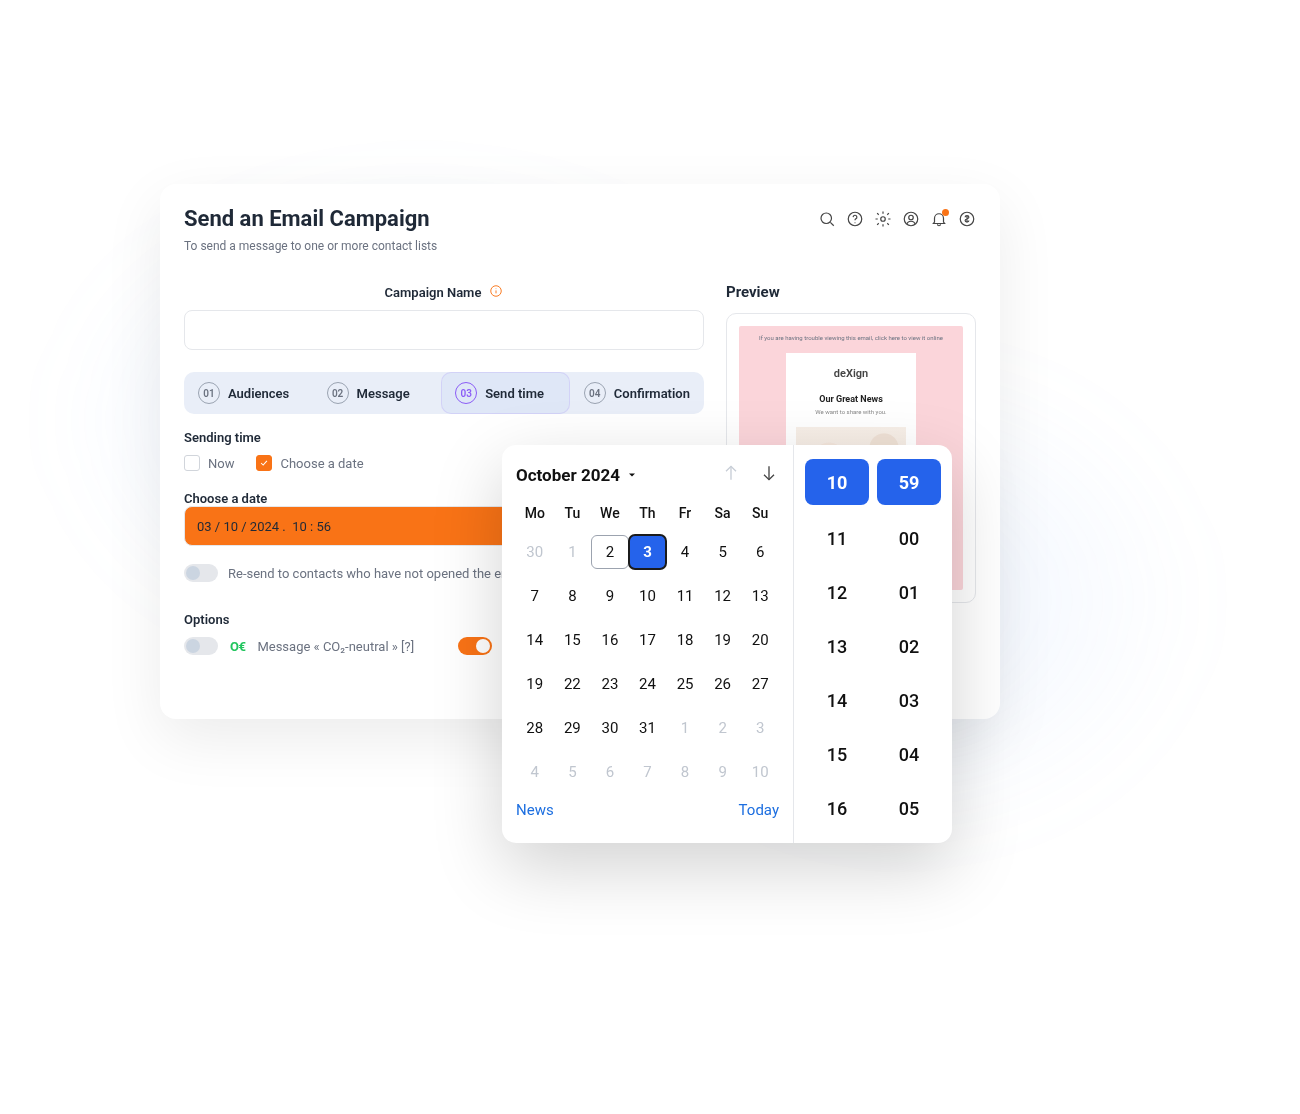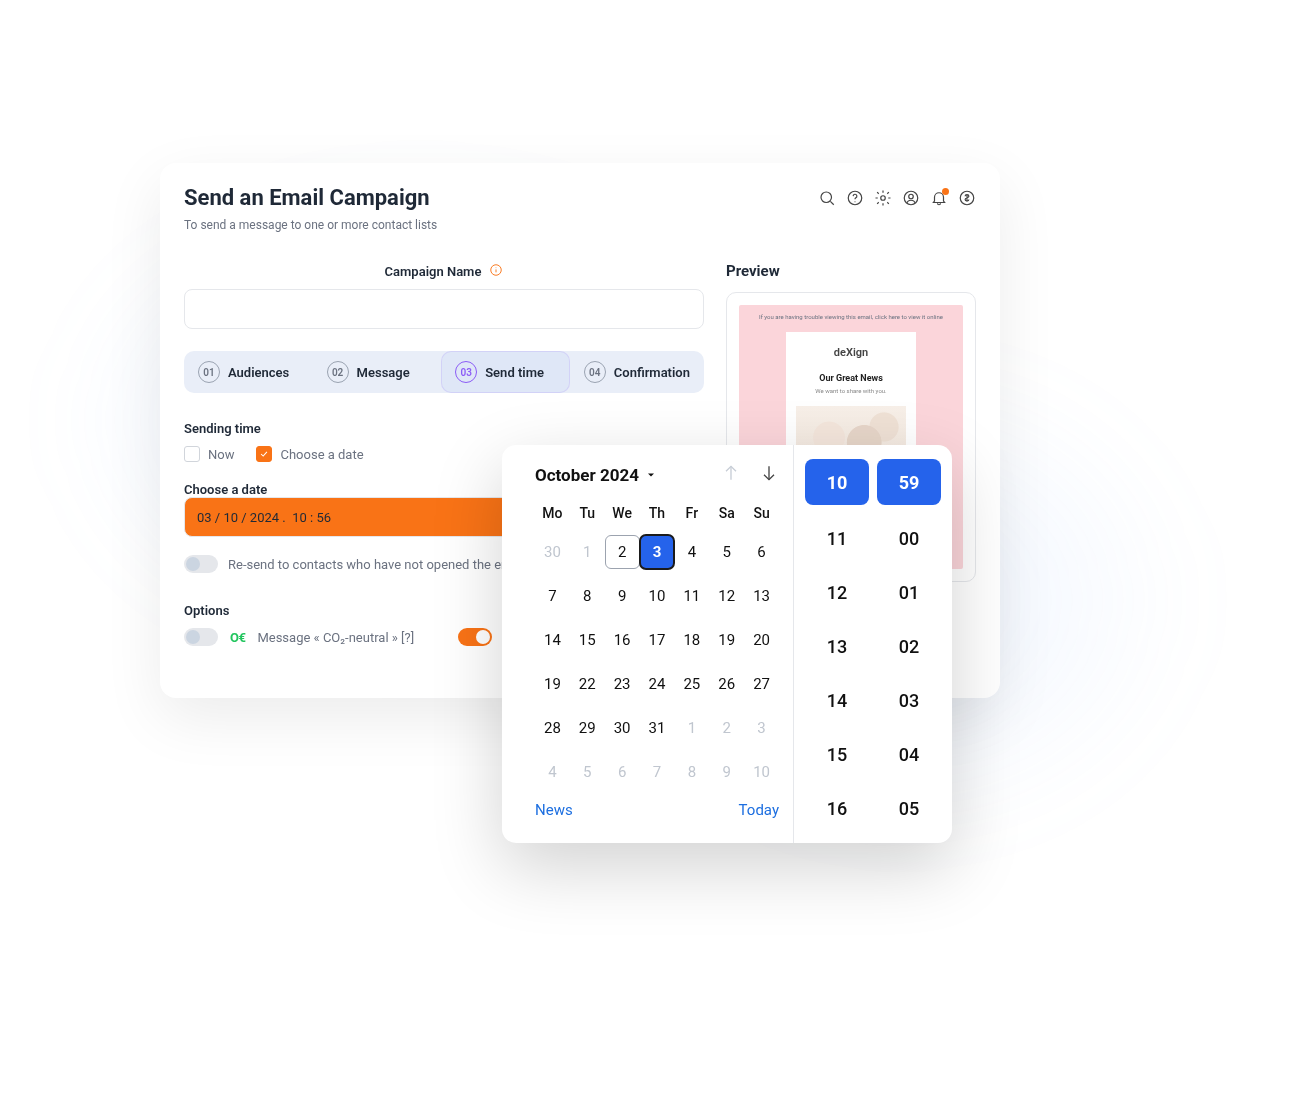--- a/index.html
+++ b/index.html
@@ -10,39 +10,39 @@
     --orange: #f97316;
     --purple: #8b5cf6;
     --blue: #2563eb;
     --pink-bg: #fbd5da;
     --step-bg: #e9eef8;
     --step-active-bg: #dfe7f7;
   }
   * { box-sizing: border-box; font-family: -apple-system, BlinkMacSystemFont, "Segoe UI", Roboto, Helvetica, Arial, sans-serif; }
   body { margin:0; background:#fff; width:1300px; height:1114px; position:relative; overflow:hidden; }
   .bg-glow { position:absolute; inset:0; background: radial-gradient(ellipse 600px 400px at 420px 420px, rgba(120,170,255,0.18), transparent 60%), radial-gradient(ellipse 500px 400px at 900px 600px, rgba(120,170,255,0.12), transparent 60%); filter: blur(40px); pointer-events:none; }
-  .card { position:absolute; left:160px; top:163px; width:840px; height:535px; background:#fff; border-radius:16px; box-shadow:0 20px 60px rgba(0,0,0,0.08); padding:22px 24px 30px 24px; }
+  .card { position:absolute; left:160px; top:184px; width:840px; height:535px; background:#fff; border-radius:16px; box-shadow:0 20px 60px rgba(0,0,0,0.08); padding:22px 24px 30px 24px; }
   .card-header { display:flex; justify-content:space-between; align-items:flex-start; }
   .title { font-size:22px; font-weight:700; color:var(--text-dark); }
   .subtitle { font-size:12px; color:var(--text-mid); margin-top:8px; }
   .header-icons { display:flex; gap:10px; align-items:center; margin-top:4px; }
   .header-icons svg { width:18px; height:18px; stroke:#444; fill:none; stroke-width:1.6; }
   .main-row { display:flex; gap:22px; margin-top:30px; }
   .left-col { flex:1; }
   .right-col { width:250px; }
   .field-label { font-size:13px; font-weight:600; color:var(--text-dark); }
   .label-row { display:flex; align-items:center; gap:8px;justify-content:center; }
   .label-row svg { width:14px; height:14px; stroke:var(--orange); fill:none; stroke-width:1.6; }
   .text-input { display:block; width:100%; height:40px; margin-top:8px; border:1px solid var(--border); border-radius:8px; padding:0 12px; font-size:14px; background:#fff; }
   .steps { display:flex; margin-top:22px; background:var(--step-bg); border-radius:10px; overflow:hidden; height:42px; }
   .step { flex:1; display:flex; align-items:center; gap:8px; padding:0 14px; font-size:13px; font-weight:600; color:var(--text-dark); cursor:pointer; }
   .step.active { background:var(--step-active-bg); border-radius:10px; box-shadow: inset 0 0 0 1px rgba(139,92,246,0.15); }
   .step-num { width:22px; height:22px; border-radius:50%; border:1.8px solid #9aa3b1; display:flex; align-items:center; justify-content:center; font-size:10px; font-weight:600; color:#6b7280; }
   .step.active .step-num { border-color:var(--purple); color:var(--purple); }
-  .section-label { font-size:13px; font-weight:600; color:var(--text-dark); margin-top:28px; }
+  .section-label { font-size:13px; font-weight:600; color:var(--text-dark); margin-top:16px; }
   .radio-row { display:flex; gap:22px; align-items:center; margin-top:10px; }
   .checkbox-wrap { display:flex; align-items:flex-end; gap:8px; font-size:13px; color:var(--text-mid); }
   .checkbox { width:16px; height:16px; border:1.5px solid #d1d5db; border-radius:3px; display:flex; align-items:center; justify-content:center; background:#fff; }
   .checkbox.checked { background:var(--orange); border-color:var(--orange); }
   .checkbox.checked svg { width:10px; height:10px; stroke:#fff; stroke-width:2.5; fill:none; }
   .date-input { display:block; width:100%; height:40px; margin-top:0; border:1px solid var(--border); border-radius:8px; padding:0 12px; font-size:13px; color:var(--text-dark); background:#f97316; }
   .toggle-row { display:flex; align-items:center; gap:10px; margin-top:18px; font-size:13px; color:var(--text-mid); }
   .toggle { width:34px; height:18px; border-radius:10px; background:#e5e7eb; position:relative; }
   .toggle .knob { position:absolute; top:2px; left:2px; width:14px; height:14px; border-radius:50%; background:#cbd5e1; }
   .toggle.on { background:var(--orange); }
@@ -60,21 +60,21 @@
   .preview-sub { font-size:6px; color:#888; margin-top:4px; }
   .preview-img { width:100%; height:70px; margin-top:12px; background:
       radial-gradient(circle at 30% 45%, #f4e6dc 18%, transparent 19%),
       radial-gradient(circle at 62% 52%, #e7d6c9 22%, transparent 23%),
       radial-gradient(circle at 80% 30%, #efe1d5 14%, transparent 15%),
       linear-gradient(#f7efe8,#f2e7dc);
   }
 
   
   .picker { position:absolute; left:502px; top:445px; width:450px; background:#fff; border-radius:14px; box-shadow:0 24px 70px rgba(0,0,0,0.18); display:flex; overflow:hidden; }
-  .cal { flex:1; padding:18px 14px 16px 14px; border-right:1px solid var(--border);margin-left:19px; }
+  .cal { flex:1; padding:18px 14px 16px 14px; border-right:1px solid var(--border); }
   .cal-head { display:flex; align-items:center; justify-content:space-between; }
   .cal-month { font-size:17px; font-weight:700; color:#111; display:flex; align-items:center; gap:6px; }
   .cal-month svg { width:12px; height:12px; fill:#111; }
   .cal-nav { display:flex; gap:18px; }
   .cal-nav svg { width:20px; height:20px; stroke:#444; stroke-width:1.6; fill:none; }
   .cal-nav .disabled svg { stroke:#c7cdd6; }
   .cal-grid { display:grid; grid-template-columns:repeat(7,1fr); row-gap:10px; margin-top:18px; }
   .dow { text-align:center; font-size:14px; font-weight:500; color:#111; padding-bottom:4px; }
   .day { text-align:center; font-size:15px; color:#111; height:34px; display:flex; align-items:center; justify-content:center; border-radius:6px; cursor:pointer; }
   .day.muted { color:#c0c6cf; }

